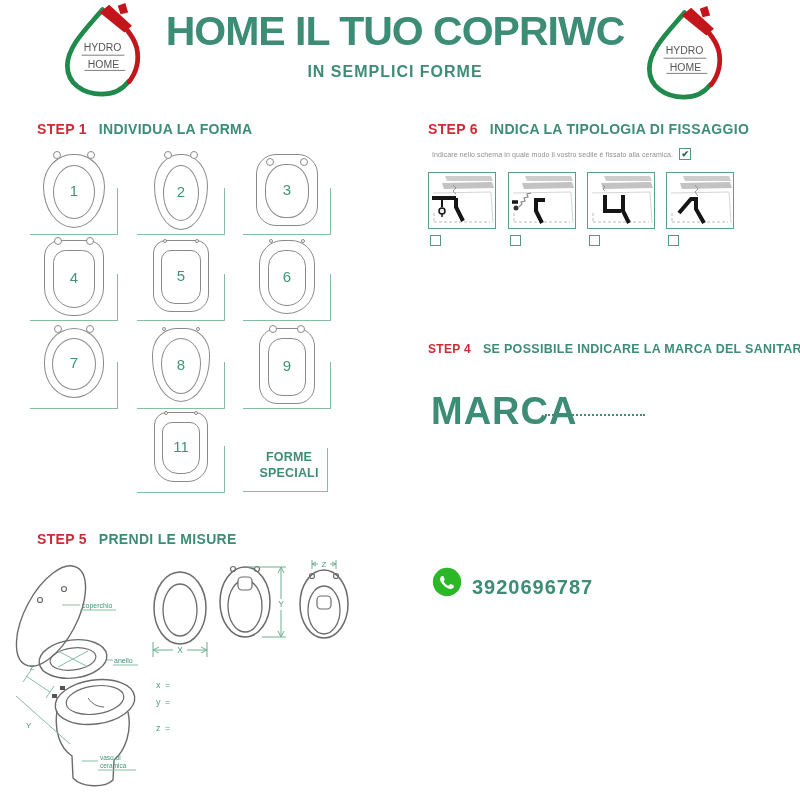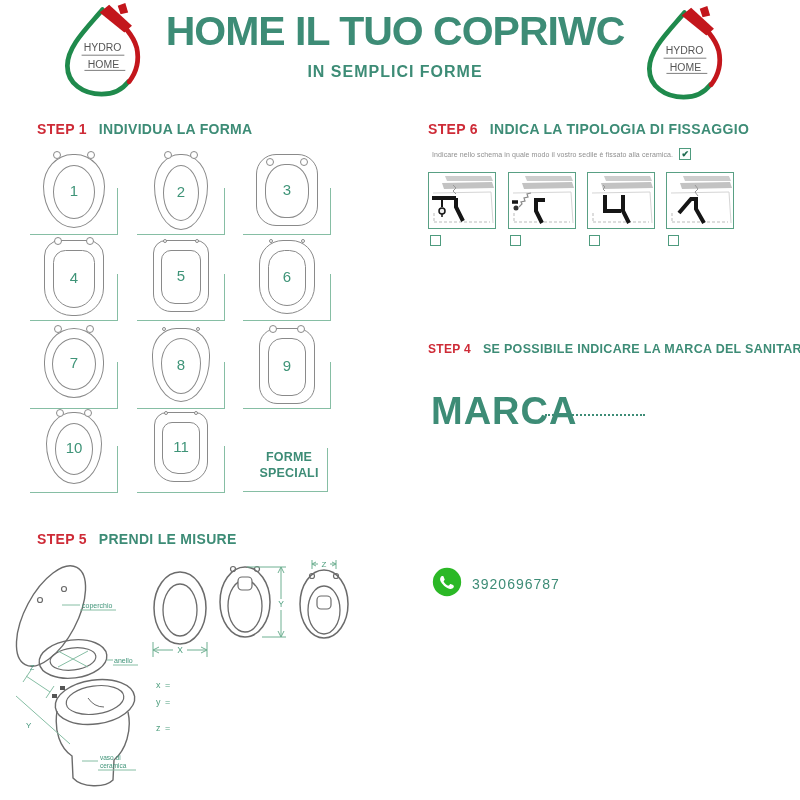--- a/index.html
+++ b/index.html
@@ -68,21 +68,21 @@
        display:flex;align-items:center;justify-content:center;font-size:9px;color:#1E6B4F;font-weight:bold;}
   .fixbox{position:absolute;top:172px;width:66px;height:55px;border:1.5px solid #59A084;background:#fff;}
   .optbox{position:absolute;top:235px;width:9px;height:9px;border:1.5px solid #4E9B7E;background:#fff;box-sizing:content-box;}
   
   .marca{position:absolute;left:431px;top:390px;font-size:38px;font-weight:bold;
          color:var(--green);letter-spacing:1px;}
   .dotline{position:absolute;left:545px;top:396px;width:100px;height:18px;
            border-bottom:2px dotted var(--green);}
   
   .wa-icon{position:absolute;left:432px;top:567px;width:30px;height:30px;}
-  .phone{position:absolute;left:472px;top:576px;font-size:14px;font-weight:normal;
+  .phone{position:absolute;left:472px;top:576px;font-size:20px;font-weight:bold;
          color:var(--green);letter-spacing:1px;}
   svg{display:block;}
   .abs{position:absolute;}
 </style>
 </head>
 <body>
 
 <div id="page">
 
   <svg class="logo" style="left:55px;top:2px" viewBox="0 0 100 100">
@@ -193,29 +193,20 @@
   <div class="cell" style="left:243px;top:328px">
     <div class="bracket"></div>
     <div class="seat outer sh9">
         <i class="hg hl"></i>
         <i class="hg hr"></i>
         <b class="innr"></b>
         <span class="num">9</span>
       </div>
   </div>
 
-  <div class="cell" style="left:30px;top:412px">
-    <div class="bracket"></div>
-    <div class="seat outer sh10">
-        <i class="hg hl"></i>
-        <i class="hg hr"></i>
-        <b class="innr"></b>
-        <span class="num">10</span>
-      </div>
-  </div>
   <div class="cell" style="left:137px;top:412px">
     <div class="bracket"></div>
     <div class="seat outer sh11 sm">
         <i class="hg hl"></i>
         <i class="hg hr"></i>
         <b class="innr"></b>
         <span class="num">11</span>
       </div>
   </div>
   <div class="cell special" style="left:243px;top:436px">

